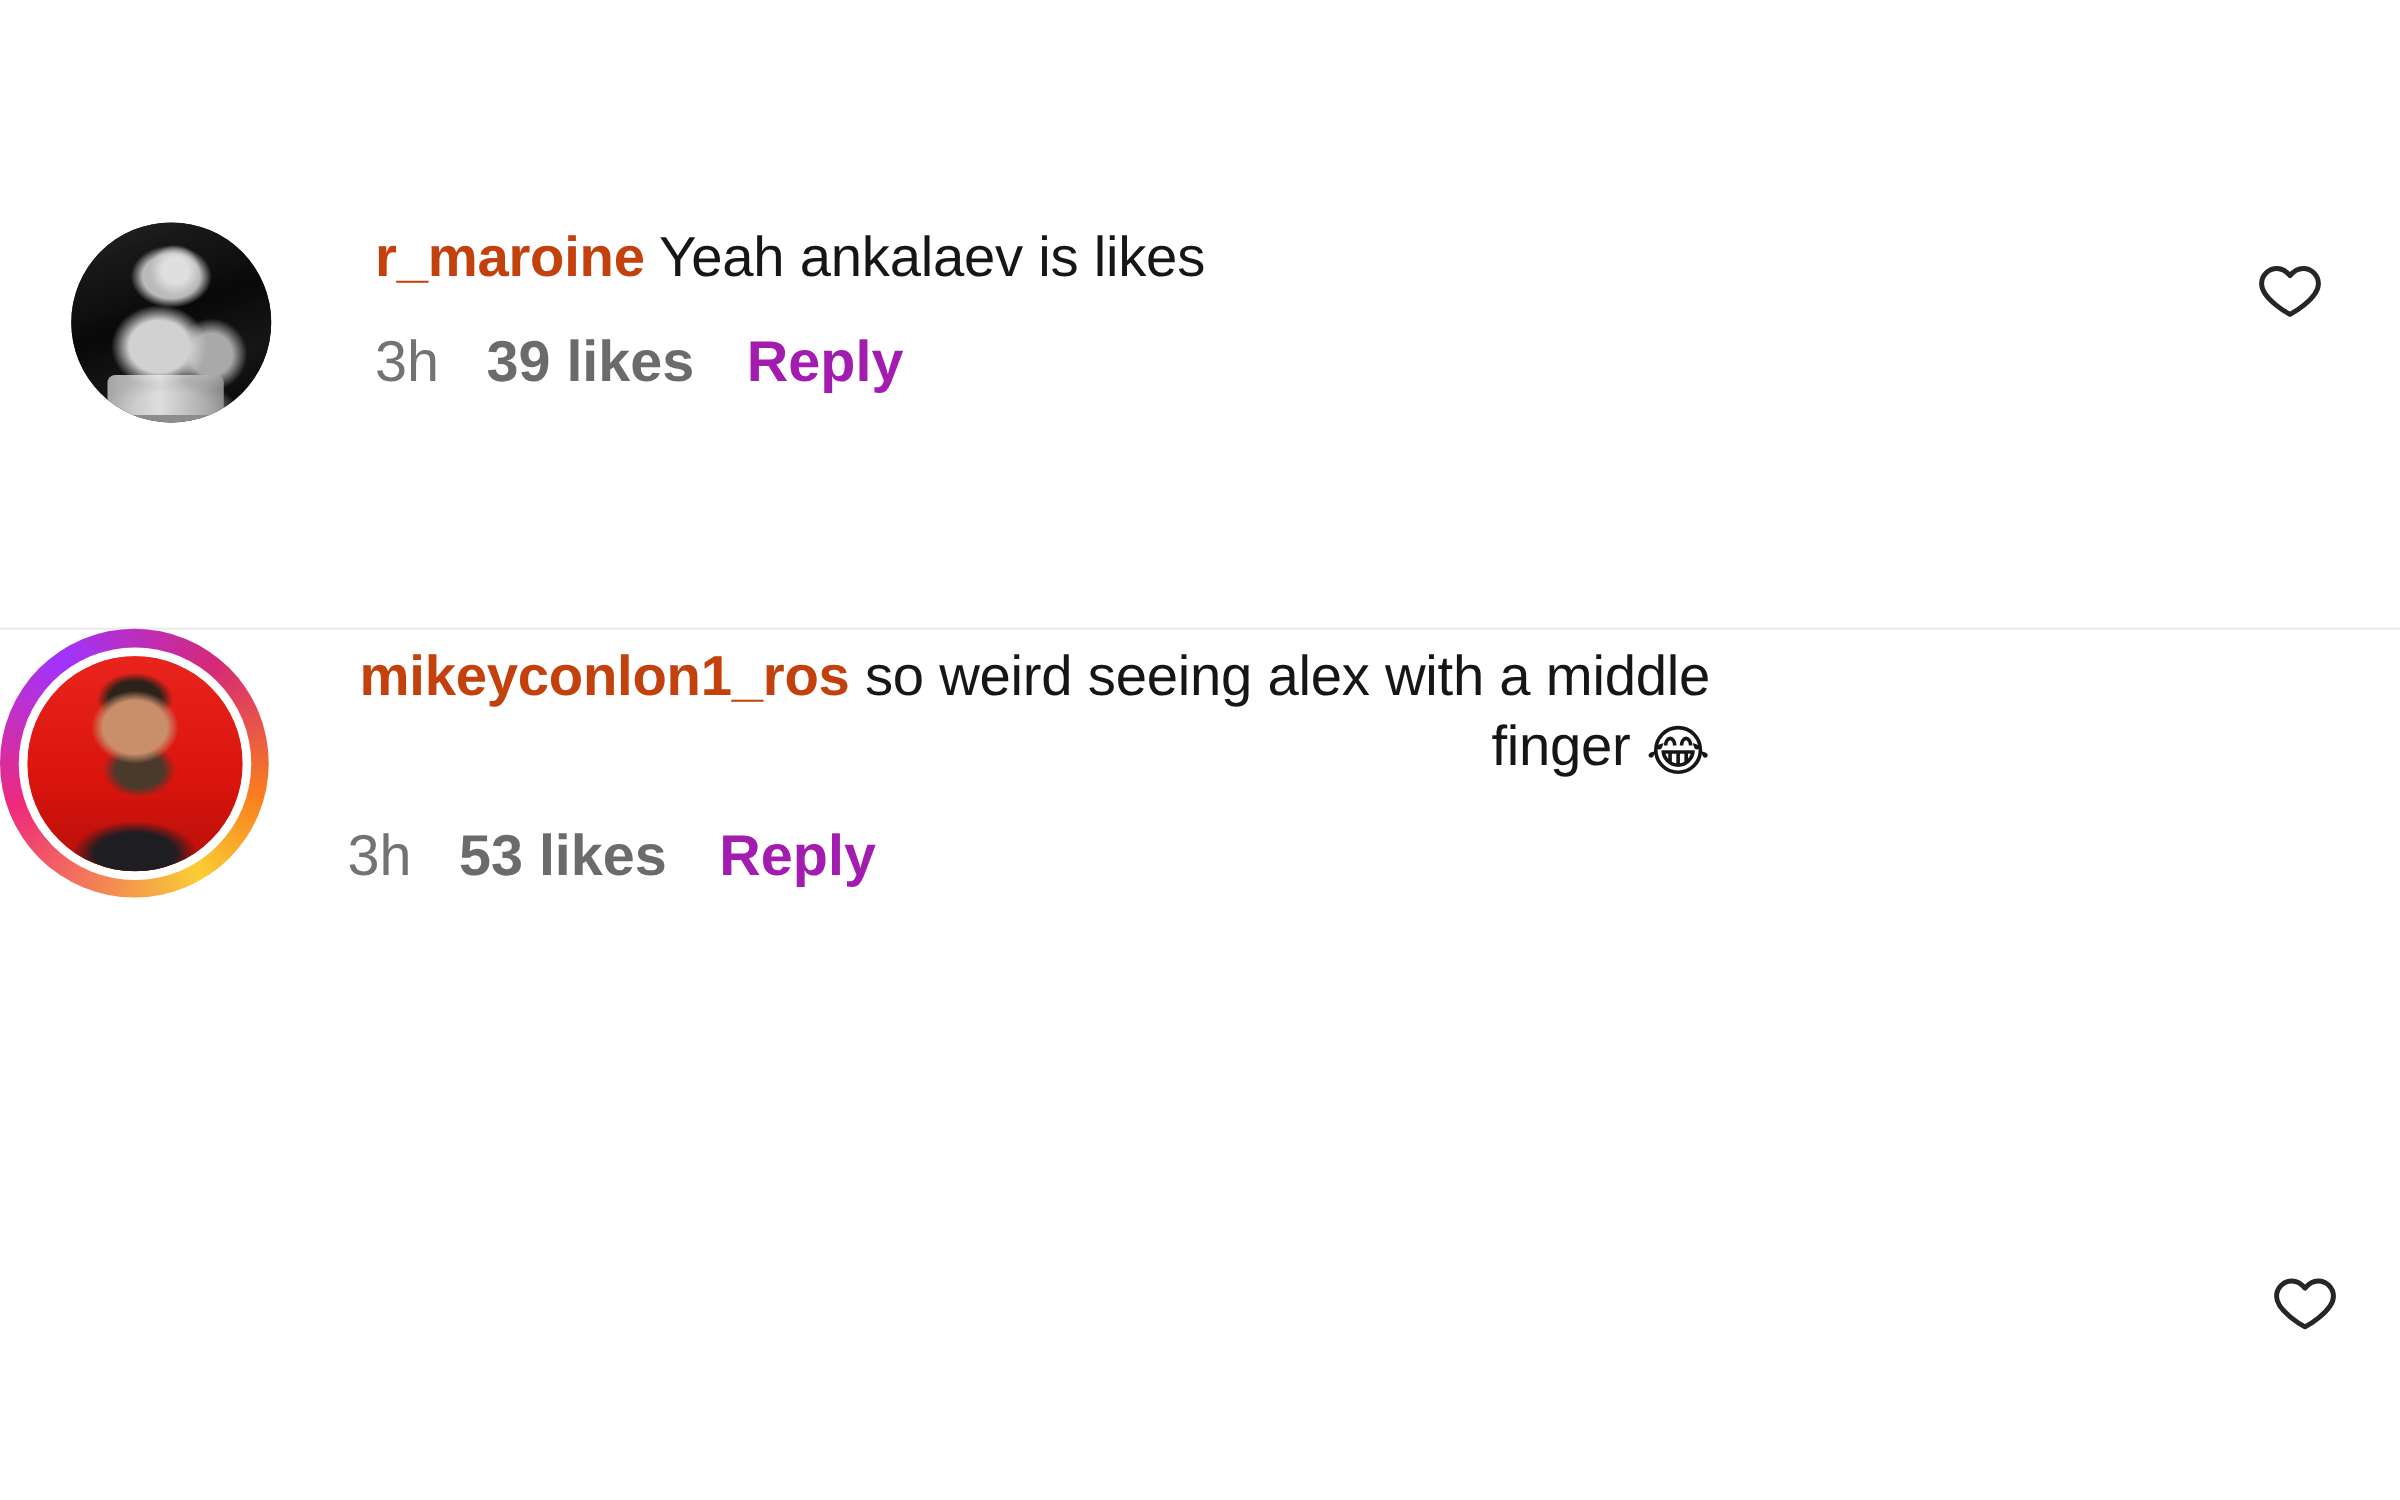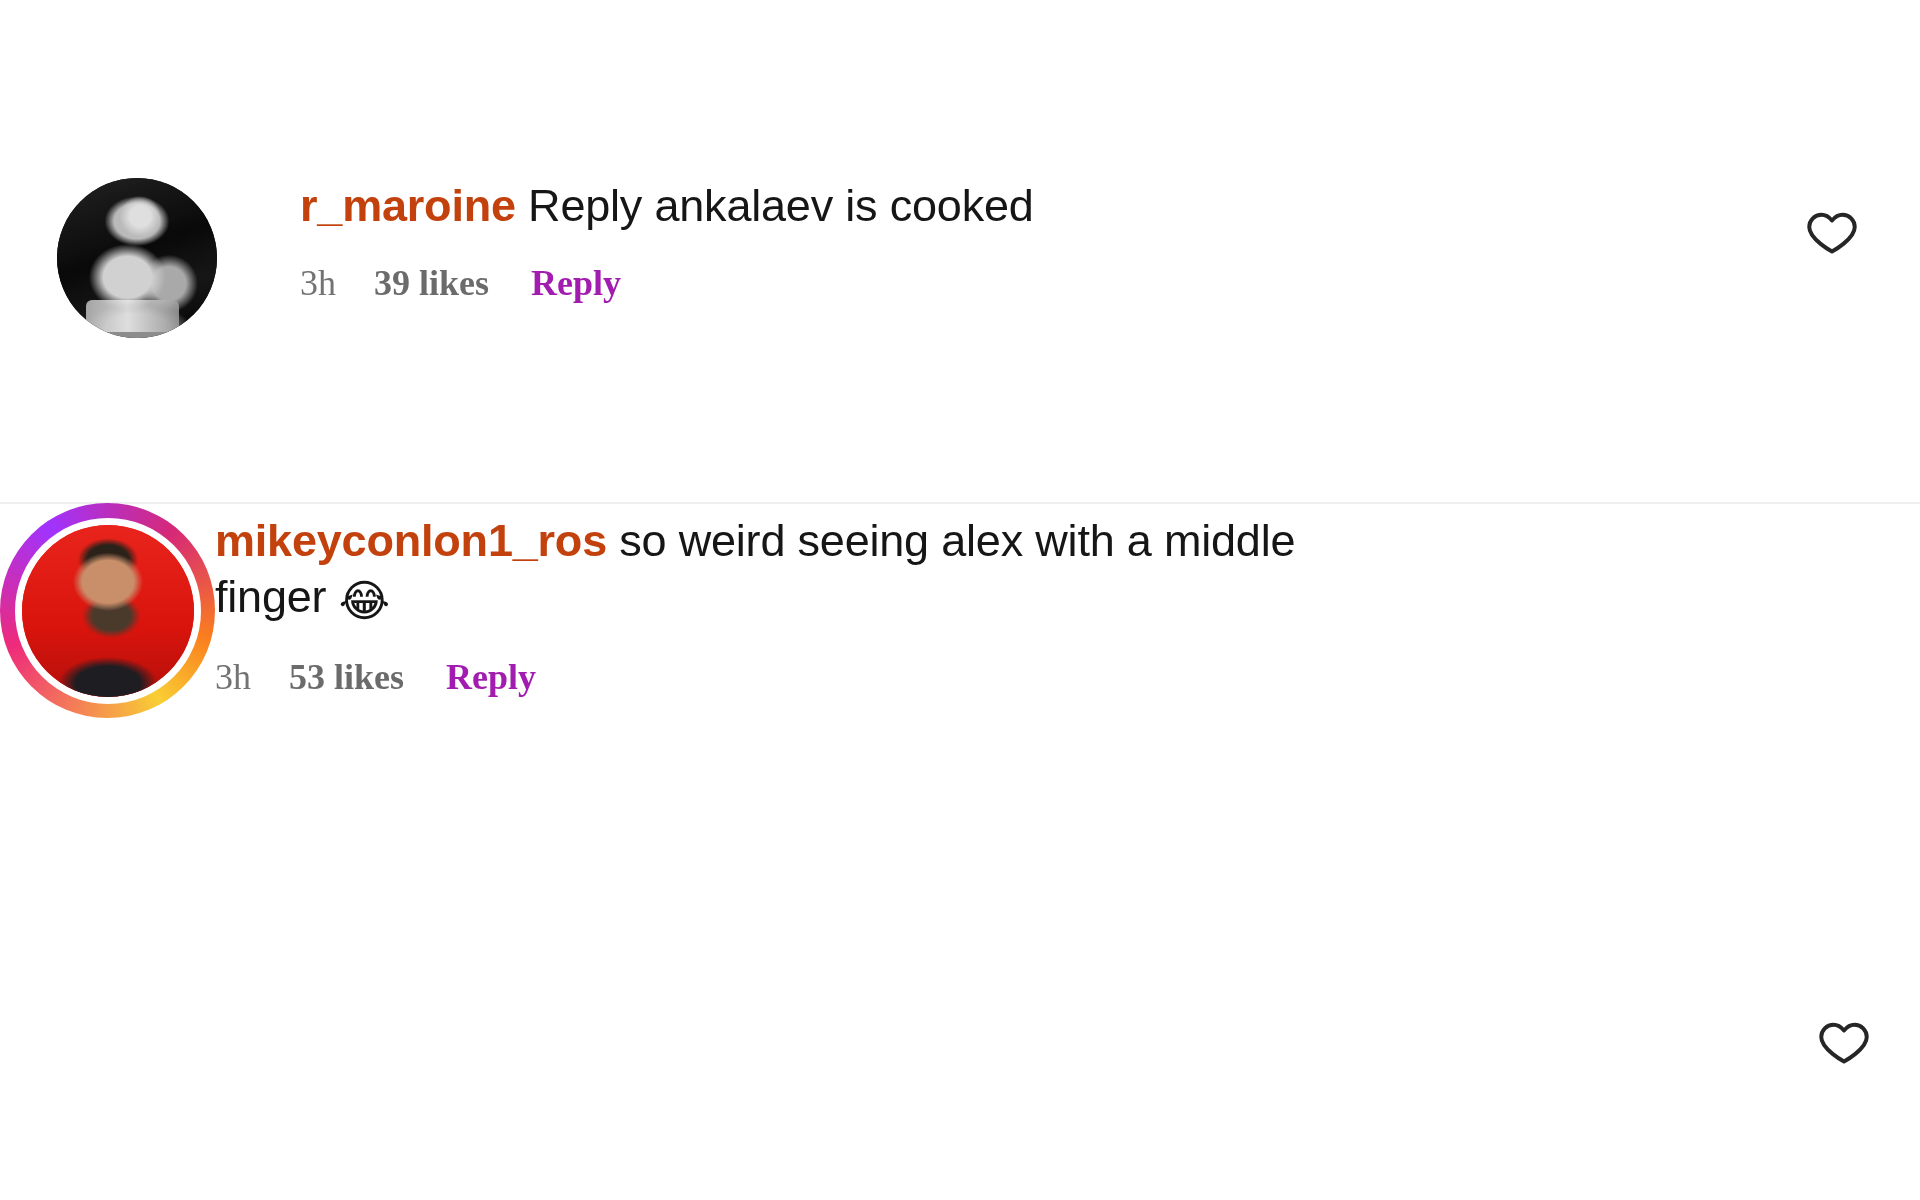--- a/index.html
+++ b/index.html
@@ -161,21 +161,21 @@
       linear-gradient(180deg, #e8241c 0%, #d8140d 60%, #b50f0a 100%);
   }
 
   
   .comment-body {
     flex: 1 1 auto;
     min-width: 0;
   }
 
   .comment--first .comment-body { margin-left: 83px; margin-top: 0px; }
-  .comment--second .comment-body { margin-top: 10px; }
+  .comment--second .comment-body { margin-left: 63px; margin-top: 10px; text-align: right; }
 
   .comment-text {
     font-size: 45px;
     line-height: 1.24;
     color: #161616;
     letter-spacing: -0.2px;
     max-width: 1090px;
     word-wrap: break-word;
   }
 
@@ -186,24 +186,23 @@
 
   .emoji {
     font-size: 44px;
     vertical-align: -4px;
   }
 
   .comment-meta {
     margin-top: 28px;
     display: flex;
     align-items: center;
-    font-size: 36px;
+    font-size: 46px;
     color: #737373;
     letter-spacing: 0px;
-    font-family: Liberation Serif, serif;
   }
 
   .meta-time { font-weight: 400; }
   .meta-likes { font-weight: 600; margin-left: 38px; color: #6b6b6b; }
   .meta-reply { font-weight: 600; margin-left: 42px; color: #a21caf; }
 
   
   .like-btn {
     position: absolute;
     width: 56px;
@@ -223,21 +222,21 @@
 
     <div class="comment comment--first">
 
       <div class="avatar-wrap avatar-wrap--plain">
         <div class="avatar-plain">
           <div class="ph-bw"></div>
         </div>
       </div>
 
       <div class="comment-body">
-        <div class="comment-text"><span class="username">r_maroine</span><span> Reply ankalaev is cooked</span></div>
+        <div class="comment-text"><span class="username">r_maroine</span><span> Yeah ankalaev is likes</span></div>
 
         <div class="comment-meta">
           <span class="meta-time">3h</span>
           <span class="meta-likes">39 likes</span>
           <span class="meta-reply">Reply</span>
         </div>
       </div>
 
       <div class="like-btn like-btn--1">
         <svg viewBox="0 0 24 24" fill="none" stroke="#262626" stroke-width="1.7" stroke-linecap="round" stroke-linejoin="round" aria-hidden="true">

